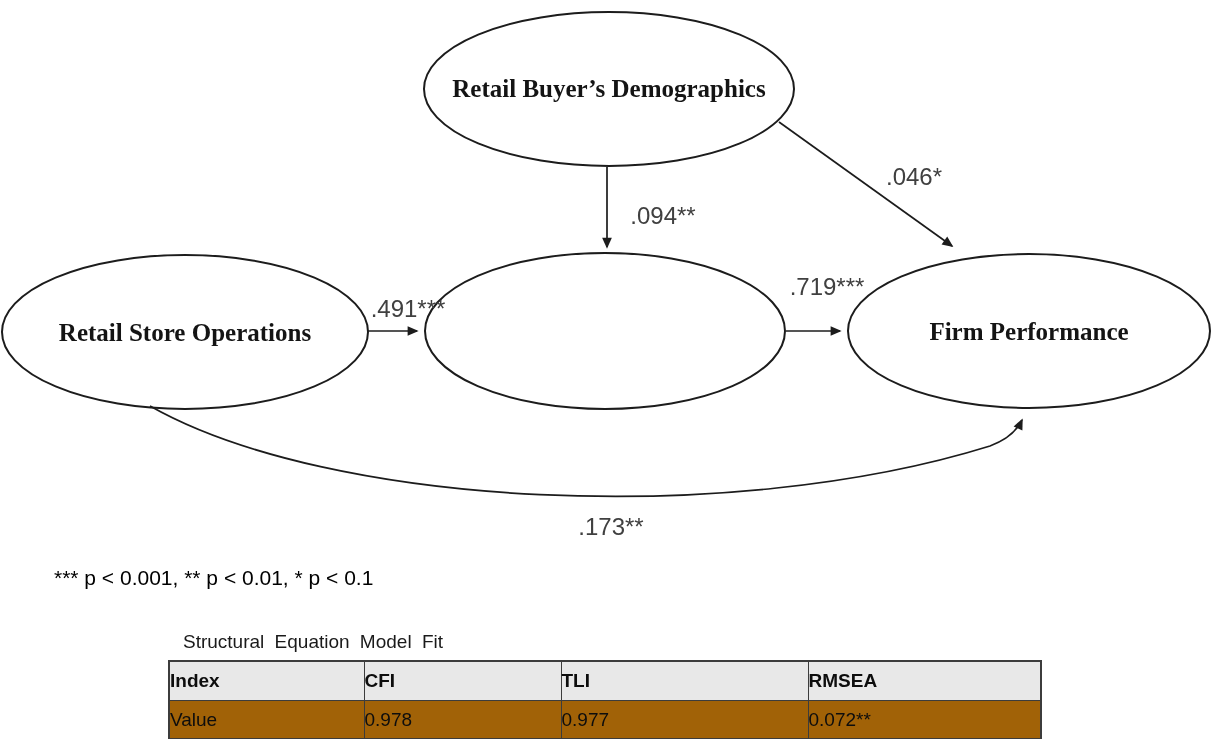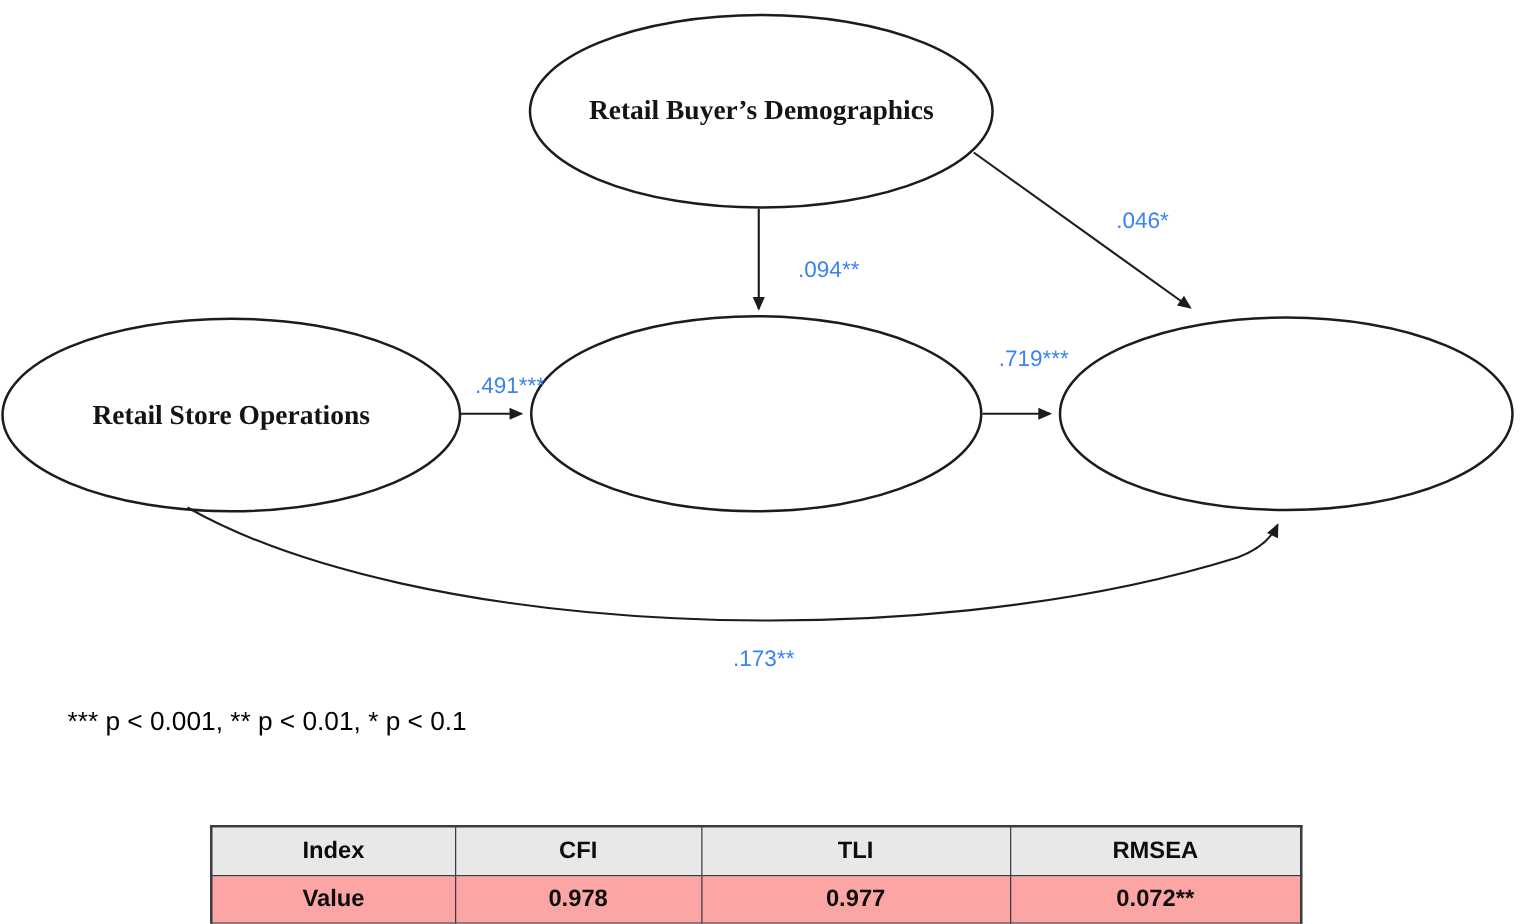--- a/index.html
+++ b/index.html
@@ -12,31 +12,31 @@
     font-family: "Liberation Sans", sans-serif;
     color: #1a1a1a;
   }
   .shapes { position: absolute; left: 0; top: 0; }
   .node-label {
     position: absolute;
     transform: translate(-50%, -50%);
     text-align: right;
     font-family: "Liberation Serif", serif;
     font-weight: bold;
-    font-size: 22px;
+    font-size: 25px;
     line-height: 27px;
     color: #141414;
     white-space: nowrap;
   }
   .coef {
     position: absolute;
     transform: translate(-50%, -50%);
     font-family: "Liberation Sans", sans-serif;
-    font-size: 18px;
-    color: #3b82f6;
+    font-size: 24px;
+    color: #404040;
     white-space: nowrap;
   }
   .legend {
     position: absolute;
     left: 54px;
     top: 566px;
     font-size: 21px;
     color: #000000;
     white-space: nowrap;
   }
@@ -55,32 +55,32 @@
     top: 660px;
     width: 872px;
     border-collapse: collapse;
     table-layout: fixed;
     font-family: "Liberation Sans", sans-serif;
     font-size: 19px;
     color: #0d0d0d;
   }
   .fit-table th, .fit-table td {
     border: 1.5px solid #3c3c3c;
-    text-align: center;
+    text-align: left;
     padding: 0;
   }
   .fit-table { border: 2px solid #3c3c3c; }
   .fit-table th {
     background: #e8e8e8;
     font-weight: bold;
     height: 38px;
   }
   .fit-table td {
-    background: #fca5a5;
-    font-weight: bold;
+    background: #a16207;
+    font-weight: normal;
     height: 37px;
   }
 </style>
 </head>
 <body>
 
 <div class="stage">
 
   <svg class="shapes" width="1229" height="739" viewBox="0 0 1229 739">
     <defs>
@@ -105,33 +105,35 @@
     </g>
   </svg>
 
   <div class="node-label" style="left:609px; top:88px;">
     <span style="display:block">Retail Buyer’s Demographics</span>
   </div>
 
   <div class="node-label" style="left:185px; top:332px;">Retail Store Operations</div>
 
 
+  <div class="node-label" style="left:1029px; top:331px;">Firm Performance</div>
 
   <div class="coef" style="left:663px; top:216px;">.094**</div>
 
   <div class="coef" style="left:914px; top:177px;">.046*</div>
 
   <div class="coef" style="left:408px; top:287px;margin-top:22px;">.491***</div>
 
   <div class="coef" style="left:827px; top:287px;">.719***</div>
 
   <div class="coef" style="left:611px; top:527px;">.173**</div>
 
   <div class="legend">*** p &lt; 0.001, ** p &lt; 0.01, * p &lt; 0.1</div>
 
+  <div class="table-title">Structural Equation Model Fit</div>
 
   <table class="fit-table">
     <colgroup>
       <col style="width:195px">
       <col style="width:197px">
       <col style="width:247px">
       <col style="width:233px">
     </colgroup>
     <thead>
       <tr>

